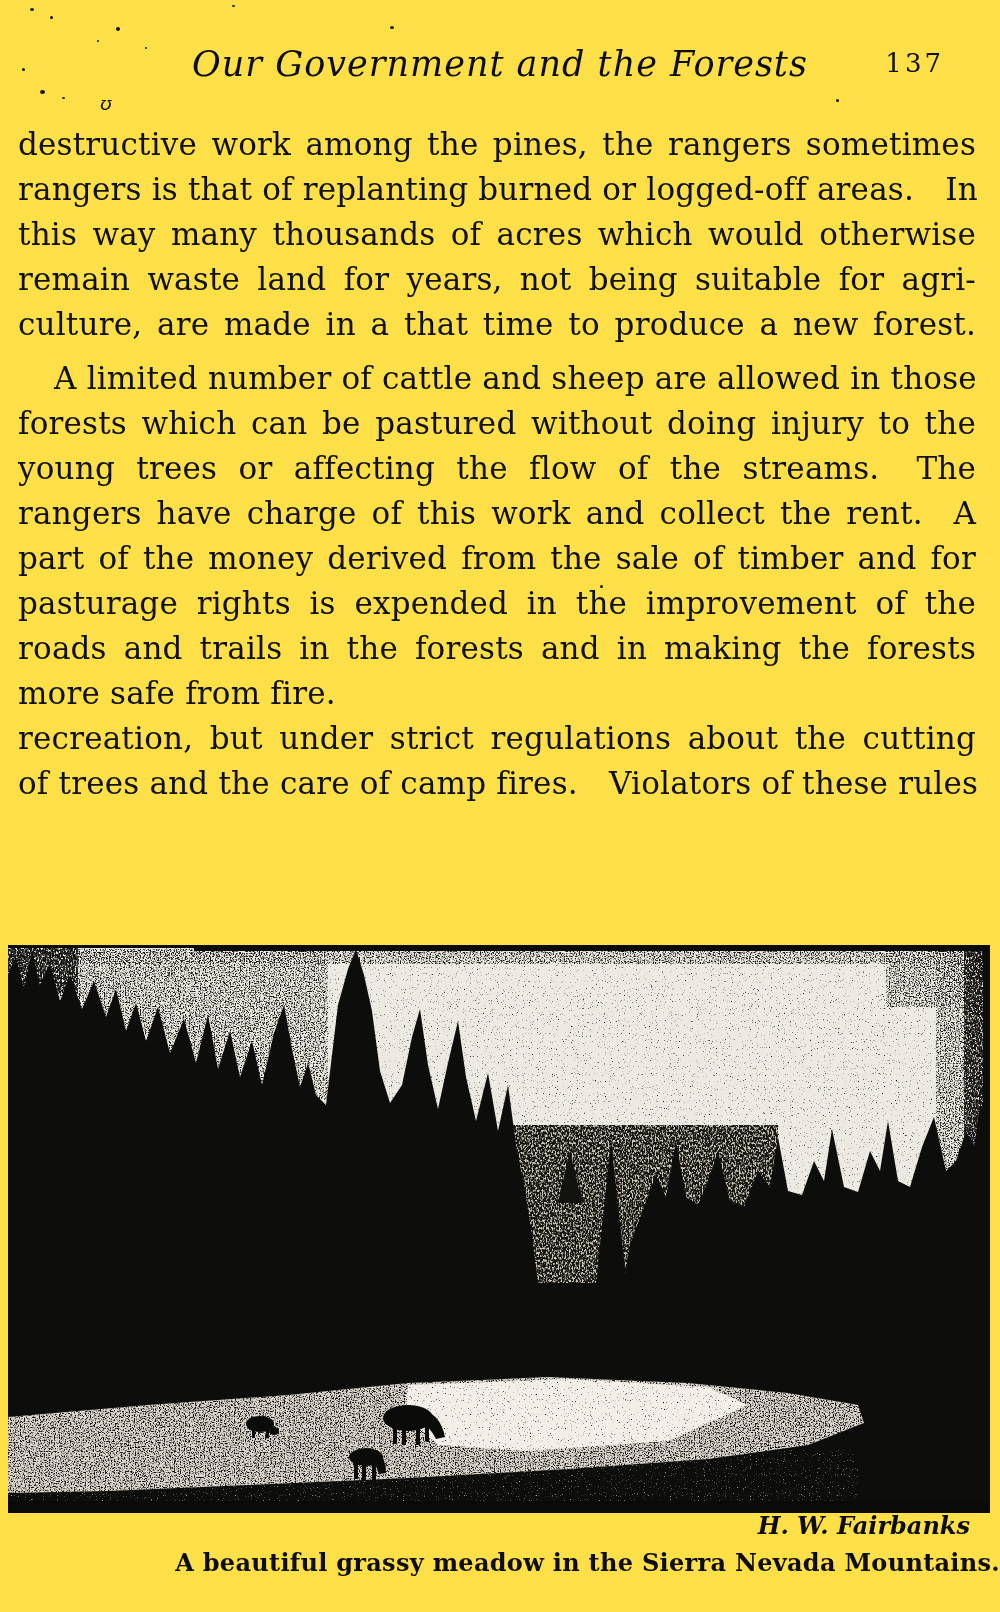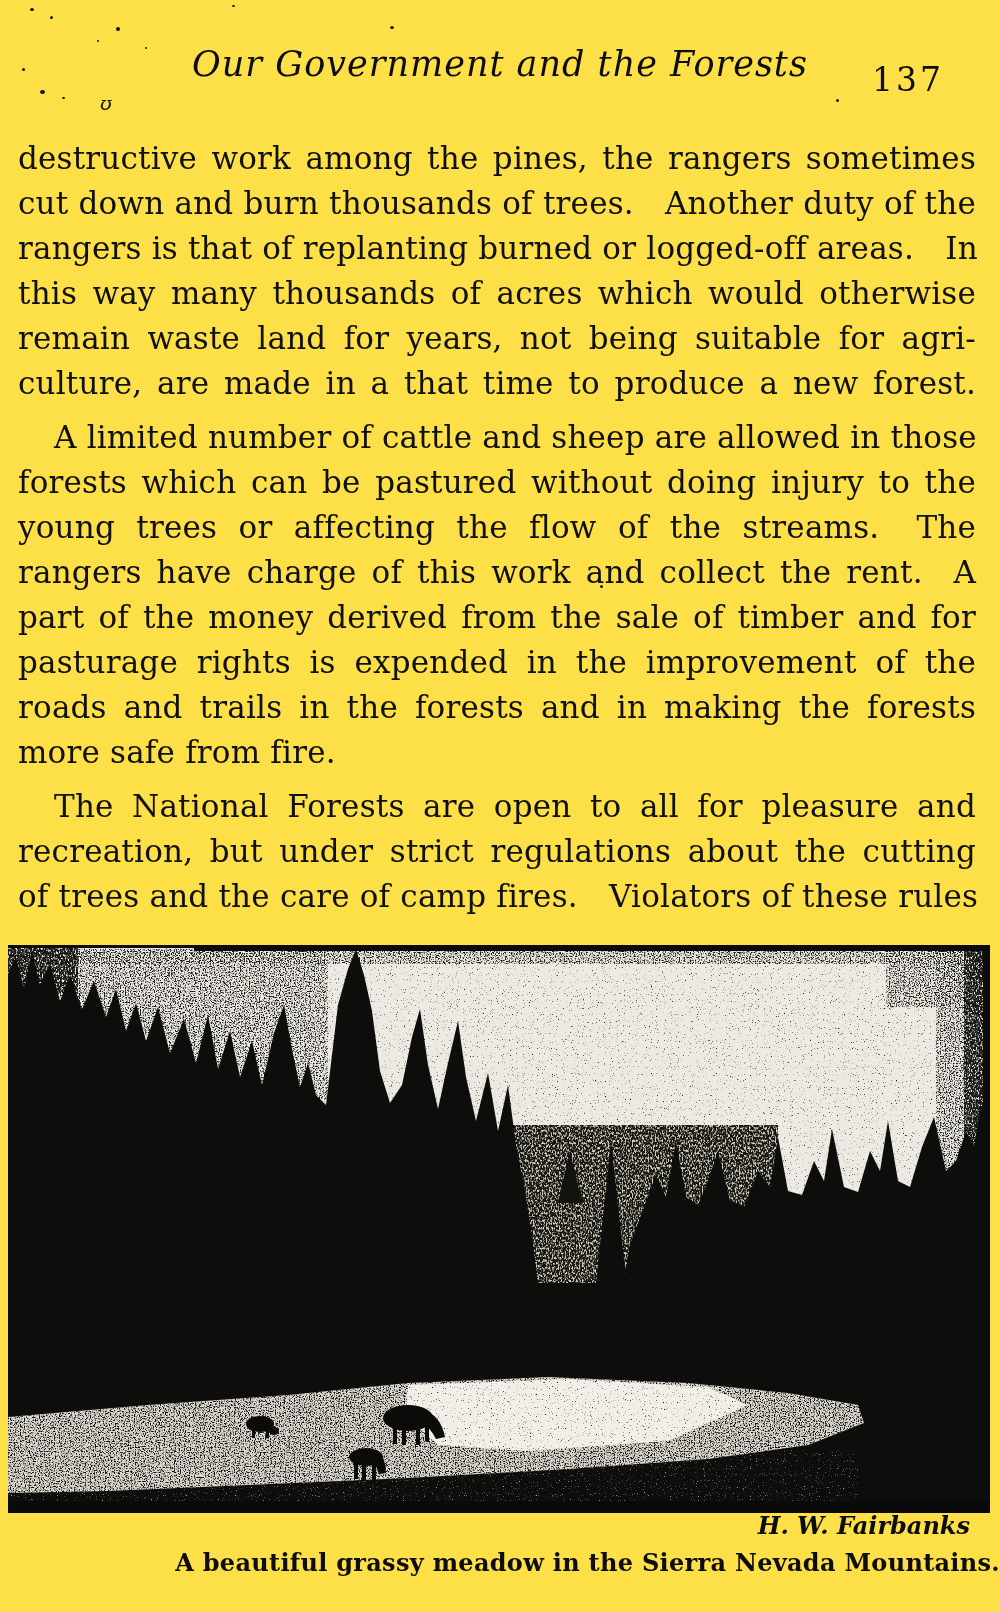--- a/index.html
+++ b/index.html
@@ -8,27 +8,27 @@
     font-family:"DejaVu Serif","Liberation Serif",serif;color:#101010;
     overflow:hidden;
   }
   
   .hdr{position:absolute;top:44px;left:0;width:1000px;text-align:center;}
   .hdr-title{
     font-style:italic;font-size:35px;letter-spacing:1px;color:#0d0d0d;
     display:inline-block;transform:scaleY(1.02);
   }
   .hdr-num{
-    position:absolute;top:60px;right:56px;font-size:33px;letter-spacing:3px;color:#0d0d0d;
+    position:absolute;top:48px;right:56px;font-size:26px;letter-spacing:3px;color:#0d0d0d;
   }
   .artifact{
     position:absolute;top:92px;left:100px;font-size:19px;font-style:italic;color:#111;
   }
   
-  .bodytext{position:absolute;top:136px;left:18px;width:958px;}
+  .bodytext{position:absolute;top:122px;left:18px;width:958px;}
   .line{
     font-size:31px;height:45px;line-height:45px;white-space:nowrap;
     text-align:justify;text-align-last:justify;text-justify:inter-word;
     letter-spacing:0.2px;
   }
   .line.indent{padding-left:36px;margin-top:9px;}
   .line.short{text-align:right;text-align-last:left;}
   
   .speck{position:absolute;background:#151515;border-radius:50%;}
   
@@ -63,36 +63,34 @@
   <div class="speck" style="top:90px;left:40px;width:5px;height:4px"></div>
   <div class="speck" style="top:97px;left:62px;width:3px;height:2px"></div>
   <div class="speck" style="top:5px;left:232px;width:3px;height:2px"></div>
   <div class="speck" style="top:26px;left:390px;width:4px;height:3px"></div>
   <div class="speck" style="top:99px;left:836px;width:3px;height:3px"></div>
   <div class="speck" style="top:47px;left:145px;width:2px;height:2px"></div>
   <div class="speck" style="top:585px;left:600px;width:3px;height:3px"></div>
 
   <div class="bodytext">
     <div class="line">destructive work among the pines, the rangers sometimes</div>
-    <div class="line">cut down and burn thousands of trees. Another duty of the</div>
     <div class="line">rangers is that of replanting burned or logged-off areas. In</div>
     <div class="line">this way many thousands of acres which would otherwise</div>
     <div class="line">remain waste land for years, not being suitable for agri-</div>
     <div class="line">culture, are made in a that time to produce a new forest.</div>
 
     <div class="line indent">A limited number of cattle and sheep are allowed in those</div>
     <div class="line">forests which can be pastured without doing injury to the</div>
     <div class="line">young trees or affecting the flow of the streams.  The</div>
     <div class="line">rangers have charge of this work and collect the rent.  A</div>
     <div class="line">part of the money derived from the sale of timber and for</div>
     <div class="line">pasturage rights is expended in the improvement of the</div>
     <div class="line">roads and trails in the forests and in making the forests</div>
     <div class="line short">more safe from fire.</div>
 
-    <div class="line indent">The National Forests are open to all for pleasure and</div>
     <div class="line">recreation, but under strict regulations about the cutting</div>
     <div class="line">of trees and the care of camp fires. Violators of these rules</div>
   </div>
 
   <div class="photo">
     <svg viewBox="0 0 982 568" xmlns="http://www.w3.org/2000/svg">
       <defs>
         <filter id="fDotS" x="-2%" y="-2%" width="104%" height="104%">
           <feTurbulence type="fractalNoise" baseFrequency="0.85" numOctaves="2" seed="11" result="t"></feTurbulence>
           <feColorMatrix in="t" type="matrix" values="0 0 0 0 0  0 0 0 0 0  0 0 0 0 0  0 0 0 5 -3.3" result="m"></feColorMatrix>

